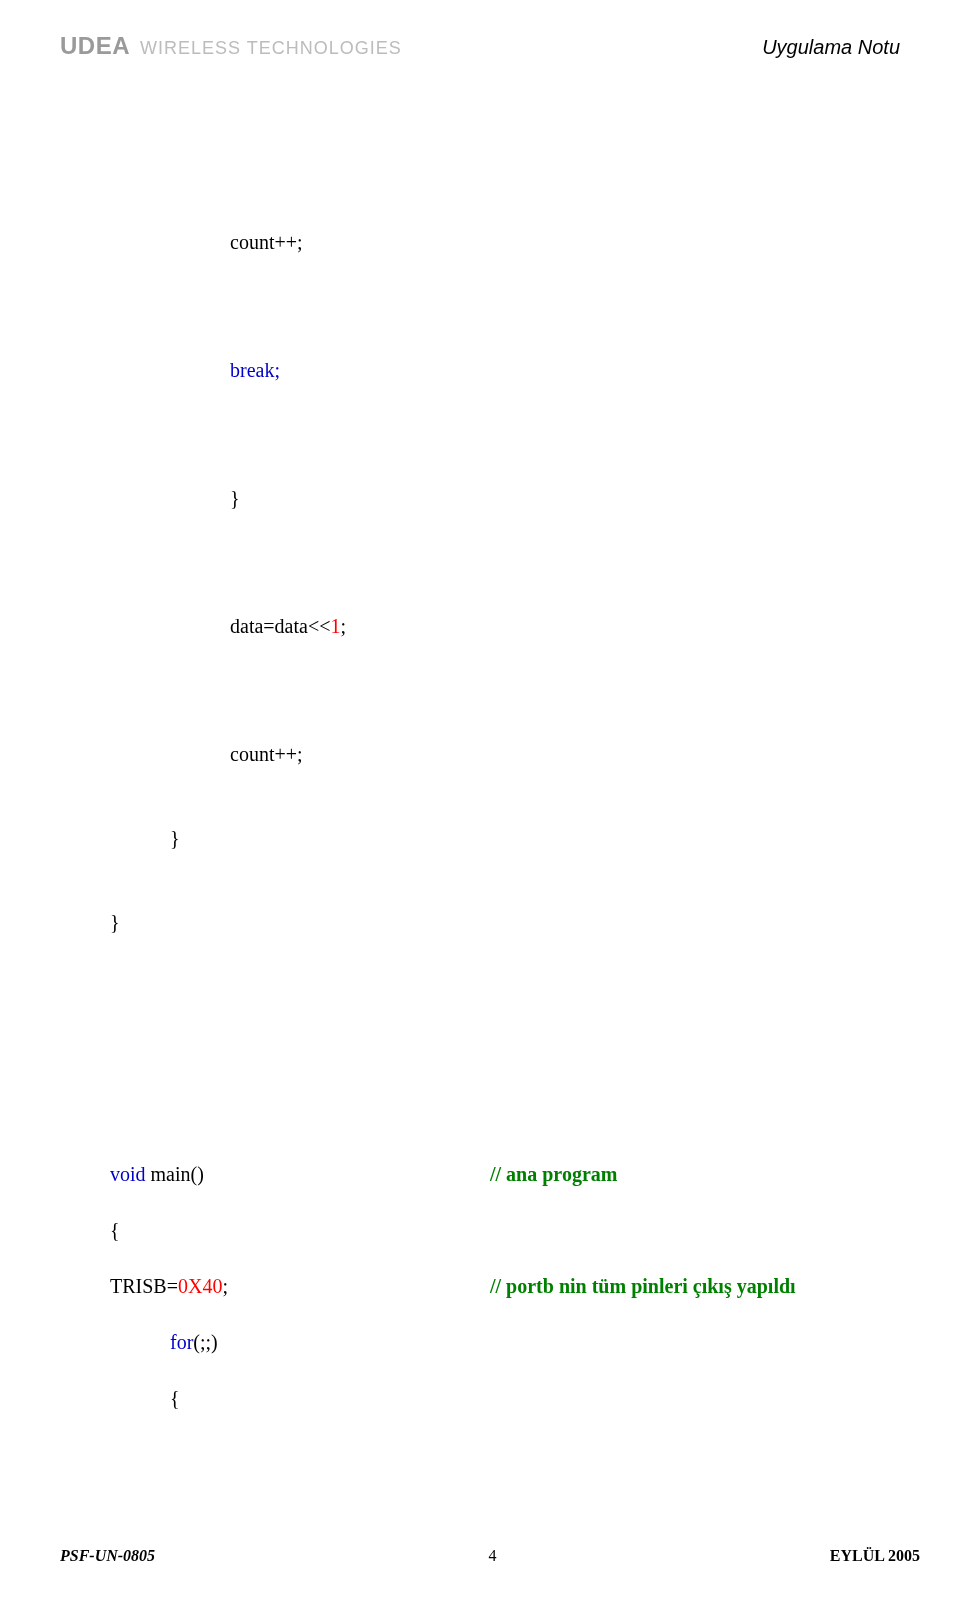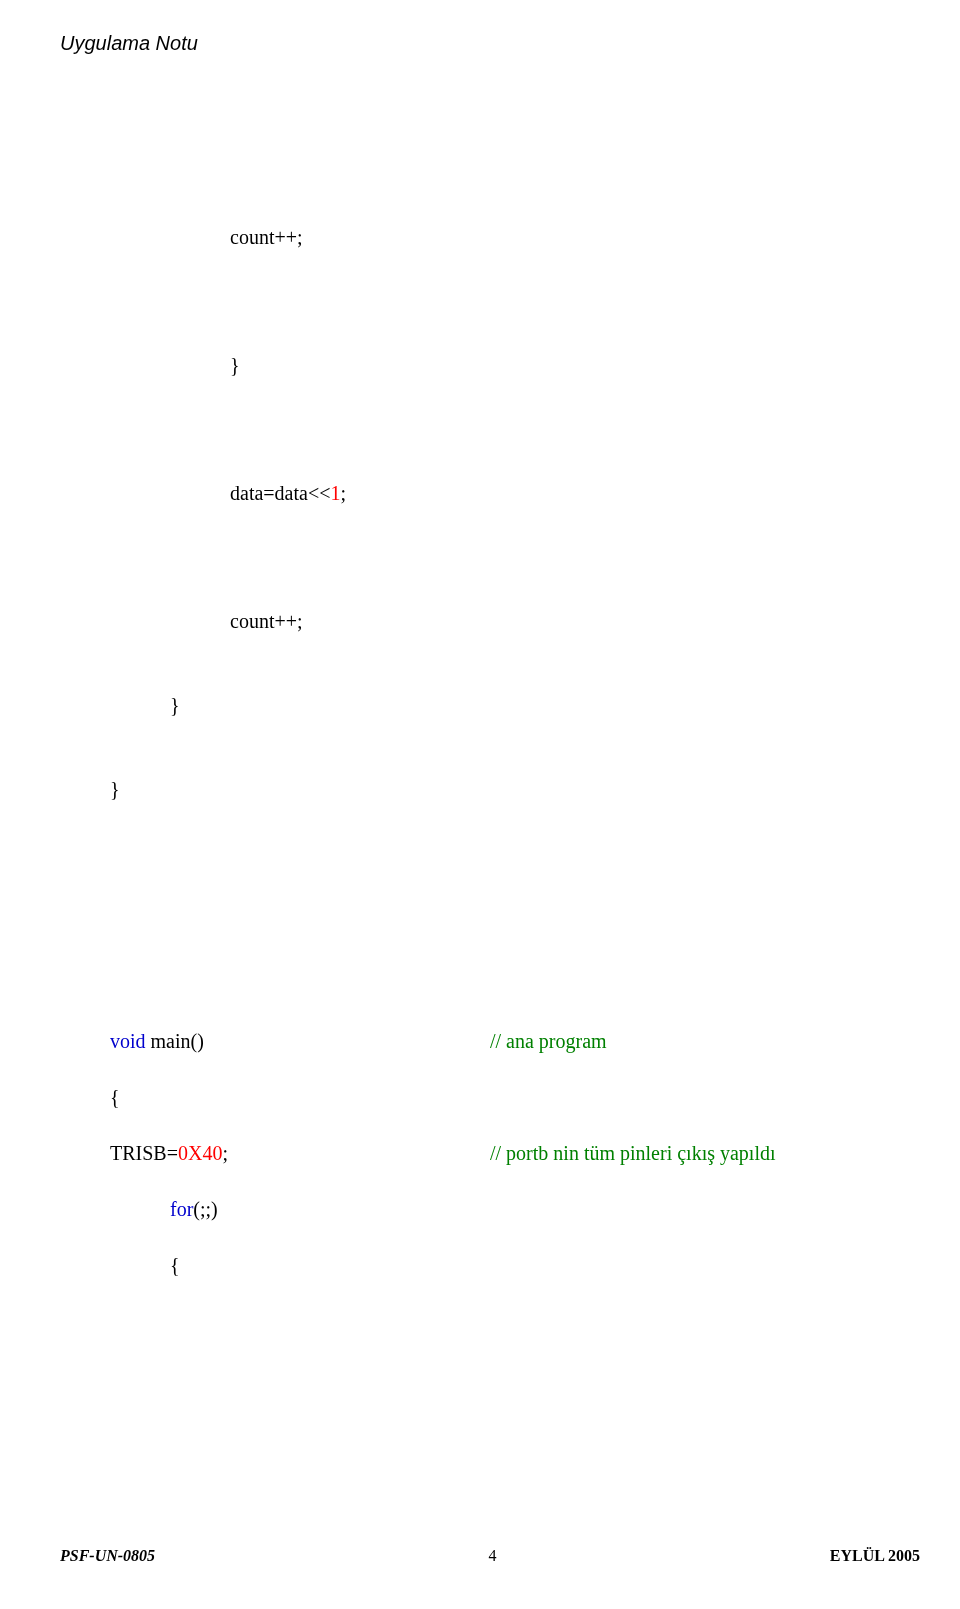--- a/index.html
+++ b/index.html
@@ -59,20 +59,21 @@
     .num { color: #ff0000; }
     .cols {
       display: flex;
     }
     .col-left {
       width: 380px;
       flex-shrink: 0;
     }
     .col-right {
       flex: 1;
+      font-weight: bold;
     }
     .footer {
       position: absolute;
       bottom: 44px;
       left: 60px;
       right: 40px;
       display: flex;
       justify-content: space-between;
       font-family: "Times New Roman", Times, serif;
       font-size: 16px;
@@ -80,26 +81,31 @@
     .footer-left { font-style: italic; font-weight: bold; }
     .footer-center { }
     .footer-right { font-weight: bold; }
   </style>
 </head>
 <body>
 
 <div class="page">
 
   <div class="header">
+    <div class="header-left">
+      <span class="logo">UDEA</span>
+      <span class="tech">WIRELESS TECHNOLOGIES</span>
+    </div>
     <div class="header-right">Uygulama Notu</div>
   </div>
 
   <div class="code-area">
 
     <span class="code-line indent2">count++;</span>
+    <span class="code-line indent2 kw">break;</span>
     <span class="code-line indent2">}</span>
     <span class="code-line indent2"><span>data=data&lt;&lt;</span><span class="num">1</span><span>;</span></span>
     <span class="code-line indent2">count++;</span>
     <span class="code-line indent1">}</span>
     <span class="code-line">}</span>
 
     <span class="code-line"> </span>
 
     <div class="cols">
       <div class="col-left">

